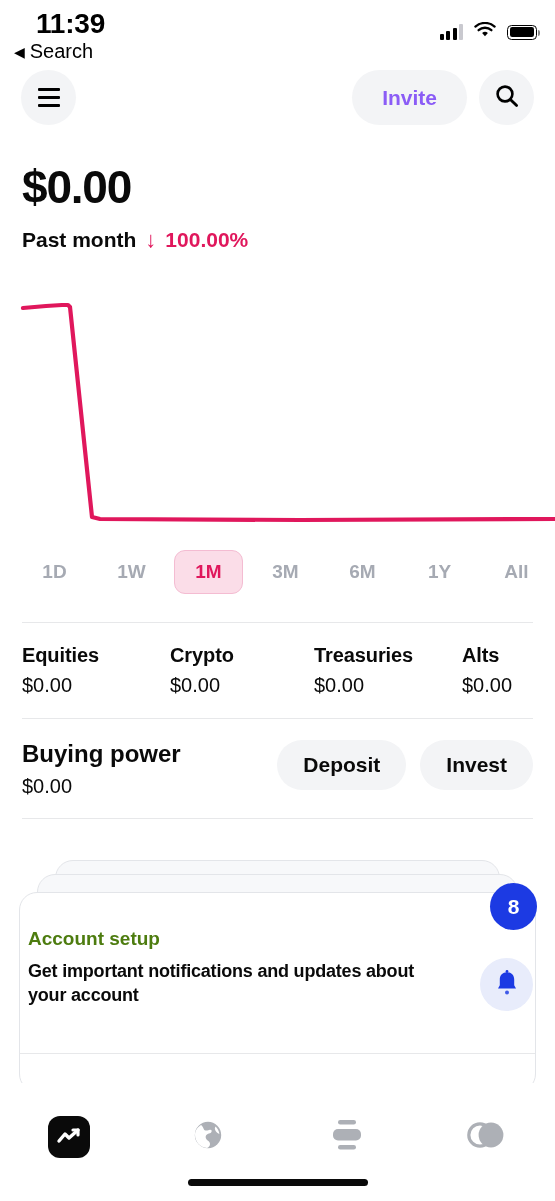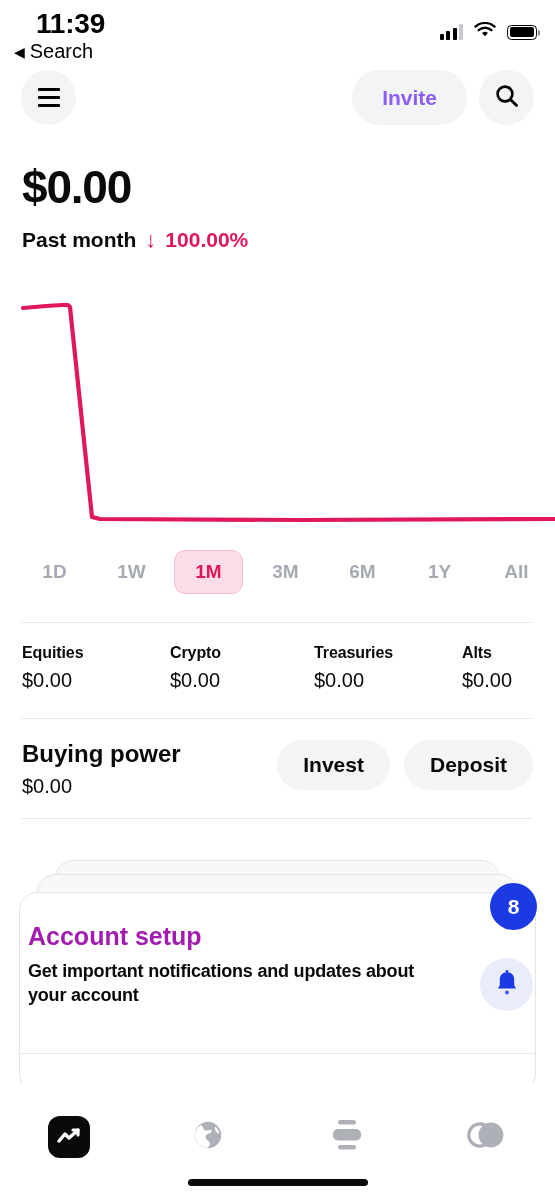--- a/index.html
+++ b/index.html
@@ -85,21 +85,21 @@
   
   .divider { position:absolute; left:22px; width:511px; height:1px; background:#e7e8ea; }
 
   
   .assets { position:absolute; left:22px; top:644px; width:511px; display:flex; }
   .asset { }
   .asset:nth-child(1){ width:148px; }
   .asset:nth-child(2){ width:144px; }
   .asset:nth-child(3){ width:148px; }
   .asset:nth-child(4){ width:71px; }
-  .asset-label { font-size:16px; font-weight:700; color:#0a0a0a; letter-spacing:-0.1px; }
+  .asset-label { font-size:20px; font-weight:700; color:#0a0a0a; letter-spacing:-0.1px; }
   .asset-value { font-size:20px; font-weight:400; color:#0a0a0a; margin-top:7px; }
 
   
   .bp { position:absolute; left:22px; top:740px; }
   .bp-label { font-size:24px; font-weight:700; color:#0a0a0a; }
   .bp-value { font-size:20px; font-weight:400; color:#0a0a0a; margin-top:7px; }
   .bp-actions { position:absolute; right:22px; top:740px; display:flex; gap:14px; }
   .pill-btn {
     height:50px; padding:0 26px; border-radius:25px; background:#f3f4f6; border:none;
     font-family:"Liberation Sans", sans-serif; font-size:21px; font-weight:700; color:#0a0a0a;
@@ -115,22 +115,22 @@
   .stack-back1 {
     position:absolute; left:37px; top:14px; width:481px; height:40px;
     background:#f7f8fa; border:1px solid #e3e5e9; border-radius:18px 18px 0 0;
   }
   .card-front {
     position:absolute; left:19px; top:32px; width:517px; height:200px;
     background:#fff; border:1px solid #e3e5e9; border-radius:18px;
     overflow:hidden;
   }
   .card-kicker {
-    position:absolute; left:28px; top:62px;
-    font-size:25px; font-weight:700; color:#a21caf;
+    position:absolute; left:28px; top:68px;
+    font-size:19px; font-weight:700; color:#4d7c0f;
   }
   .card-title {
     position:absolute; left:28px; top:100px; width:400px;
     font-size:18px; font-weight:700; color:#0a0a0a; line-height:1.32; letter-spacing:-0.2px;
   }
   .bell-wrap {
     position:absolute; right:22px; top:98px; width:53px; height:53px;
     border-radius:50%; background:#e8ecfb; display:flex; align-items:center; justify-content:center;
   }
   .badge {
@@ -252,22 +252,22 @@
       <div class="asset-label">Alts</div>
       <div class="asset-value">$0.00</div>
     </div>
   </div>
 
   <div class="bp">
     <div class="bp-label">Buying power</div>
     <div class="bp-value">$0.00</div>
   </div>
   <div class="bp-actions">
+    <button class="pill-btn">Deposit</button>
     <button class="pill-btn">Invest</button>
-    <button class="pill-btn">Deposit</button>
   </div>
 
   <div class="cardstack">
     <div class="stack-back2"></div>
     <div class="stack-back1"></div>
     <div class="card-front"></div>
     <div class="card-kicker">Account setup</div>
     <div class="card-title">Get important notifications and updates about your account</div>
     <div class="bell-wrap">
       <span>

